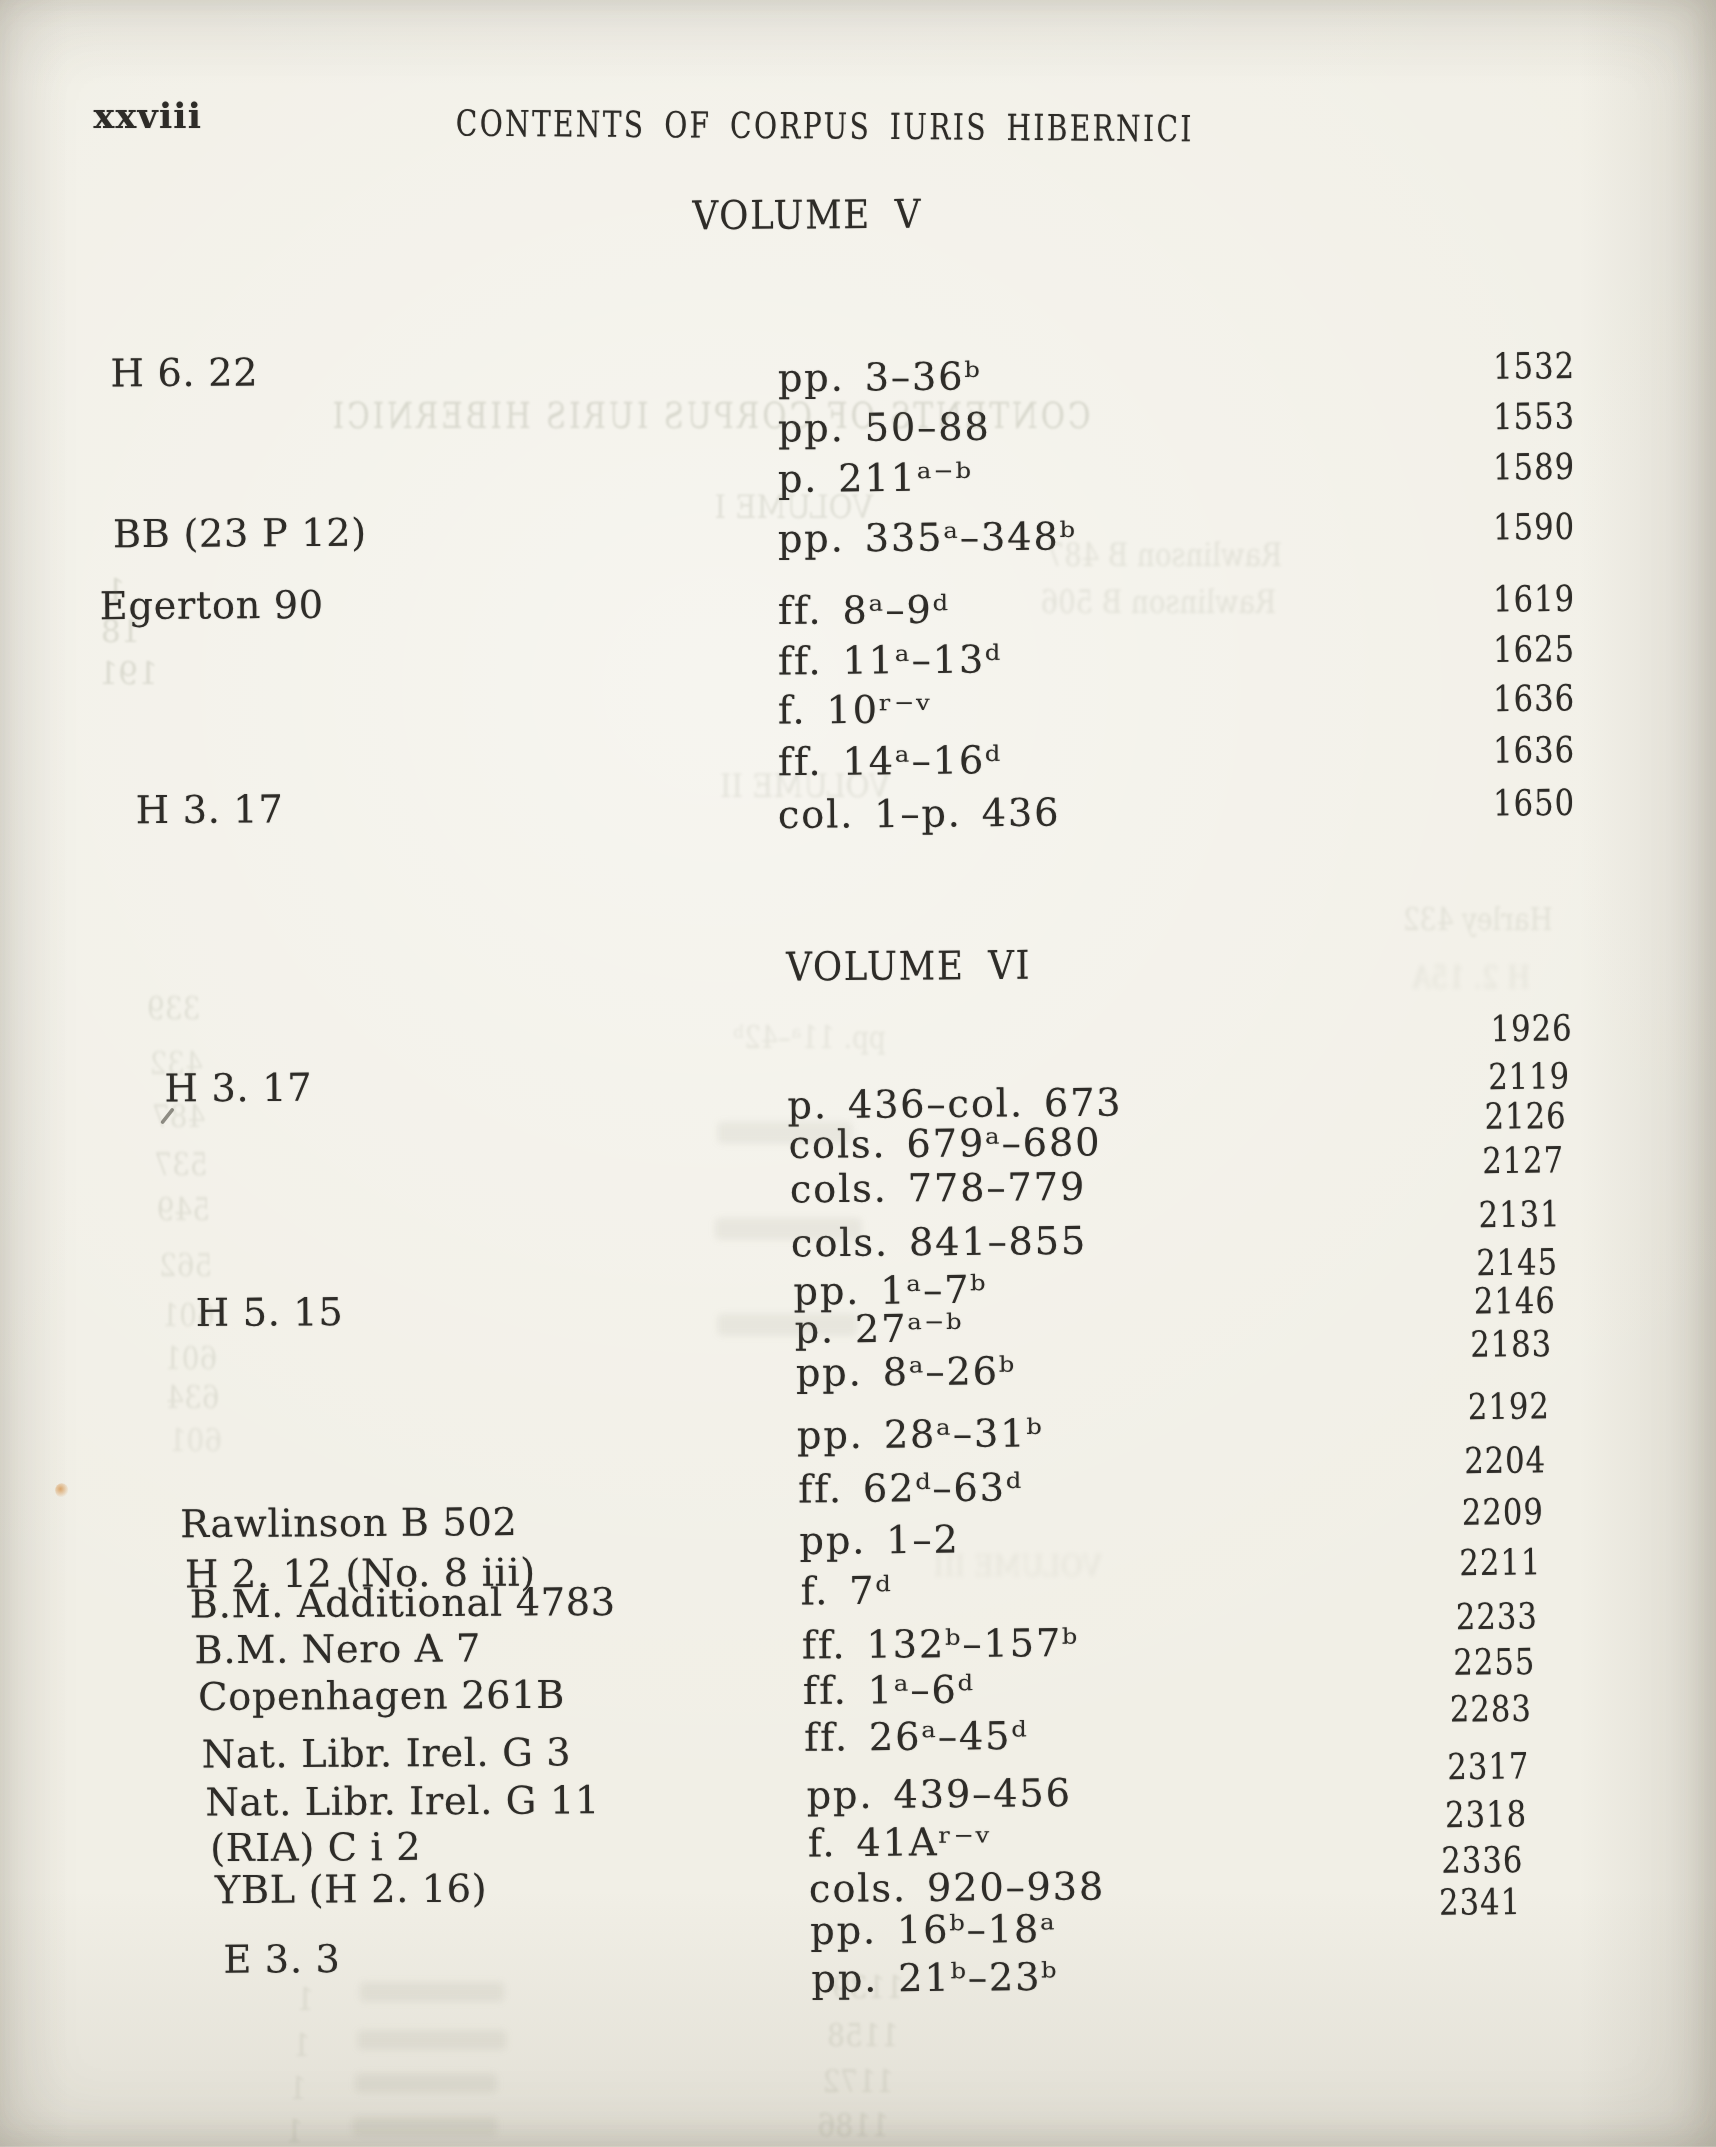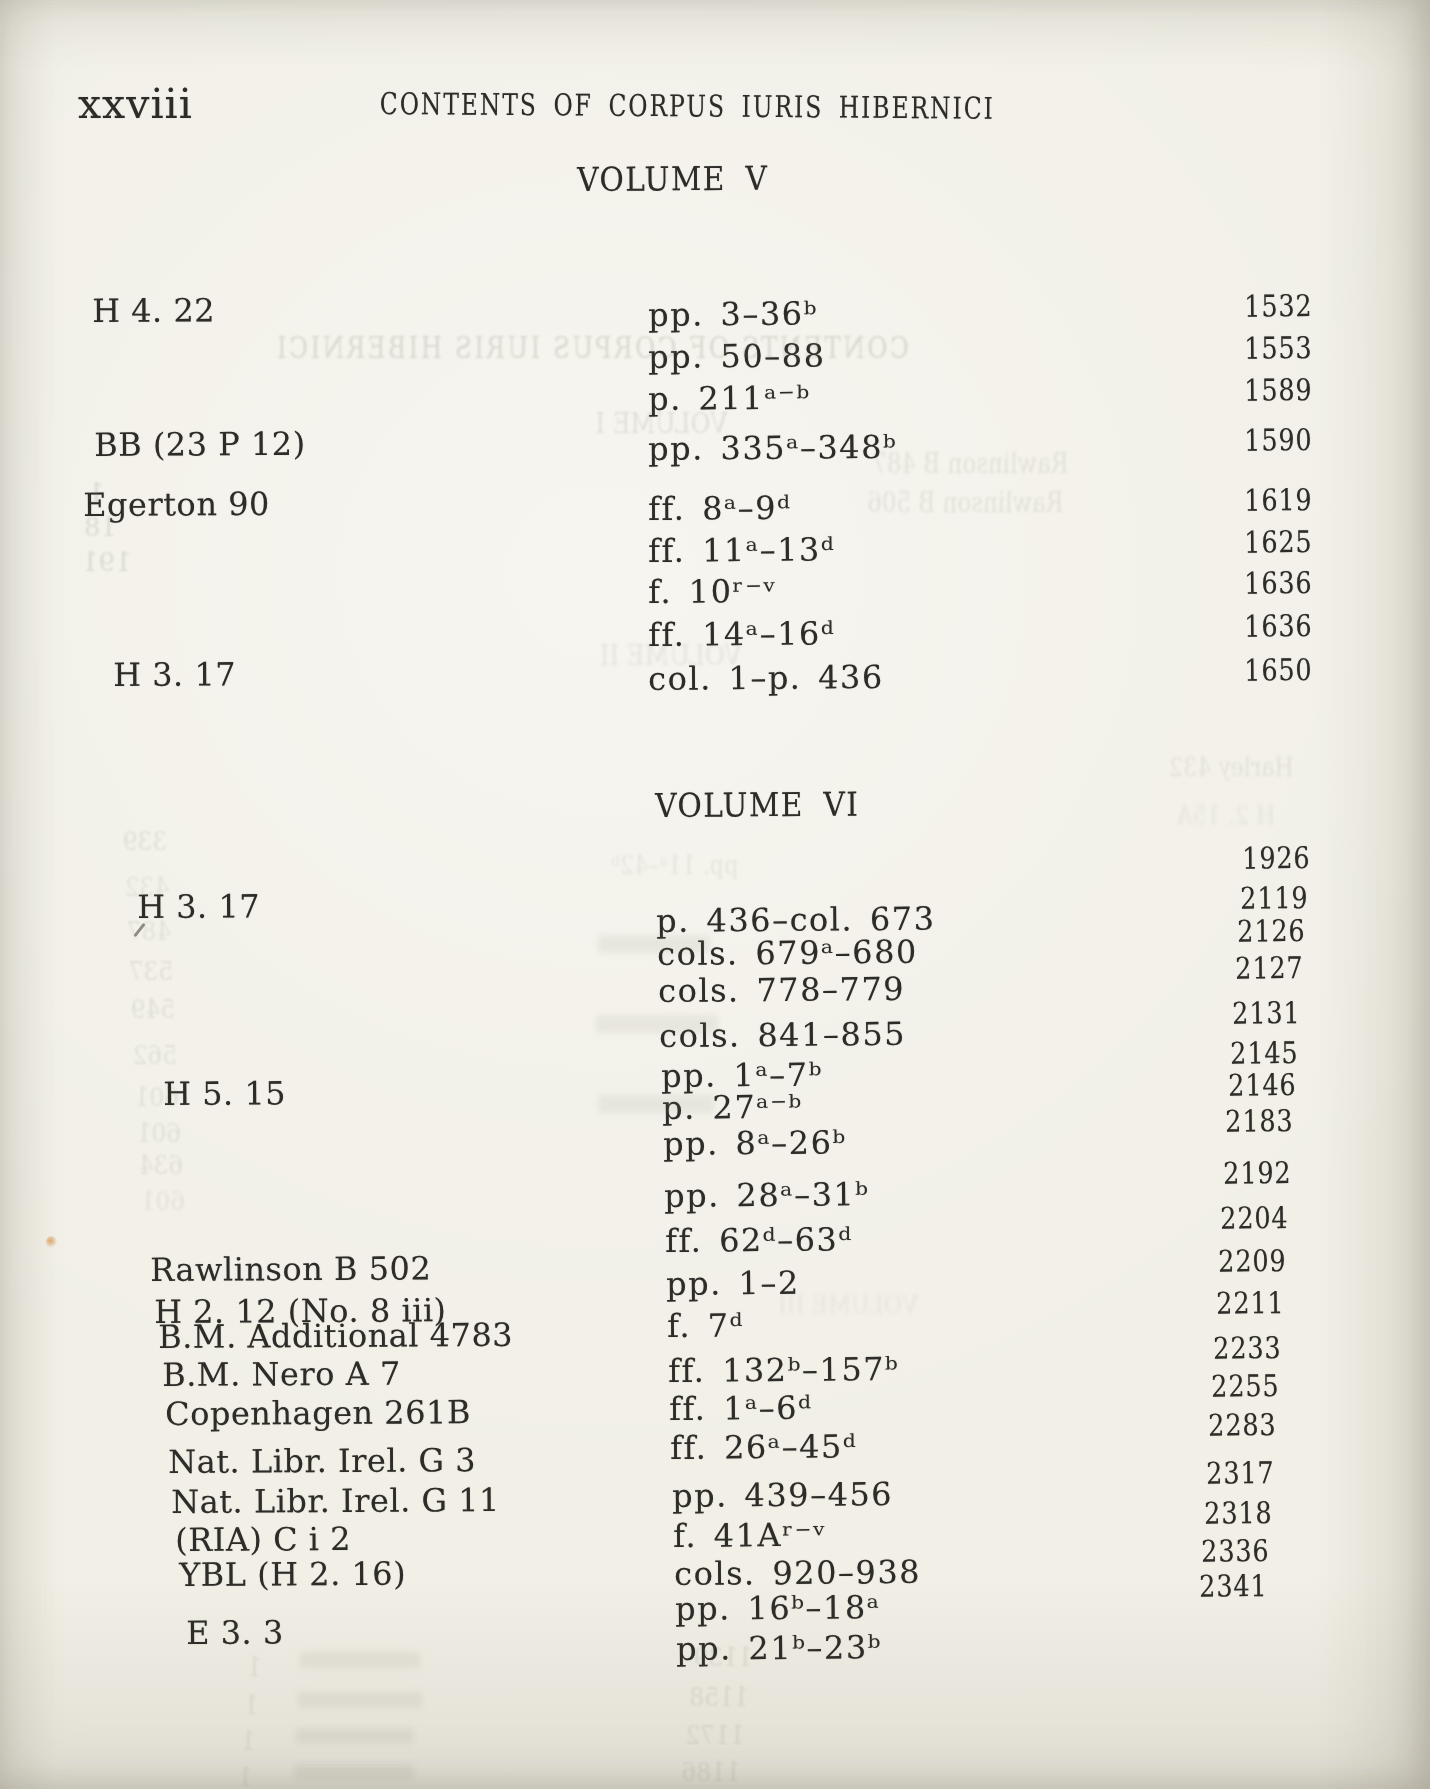--- a/index.html
+++ b/index.html
@@ -12,21 +12,21 @@
       linear-gradient(to bottom, rgba(118,110,92,.07), rgba(118,110,92,0) 4%, rgba(118,110,92,0) 88%, rgba(118,110,92,.13)),
       #f1efe6;
     color:#2e2c28;
   }
   #page-root{position:absolute;inset:0;}
   .ink{
     position:absolute;white-space:nowrap;
     color:#2e2c28;
     text-shadow:0 0 1px rgba(46,44,40,.4);
   }
-  .folio{font-size:41px;font-weight:normal;letter-spacing:1px;}
+  .folio{font-size:29px;font-weight:bold;letter-spacing:1px;}
   .running-title{
     font-size:30px;letter-spacing:2.5px;word-spacing:8px;font-weight:500;
     transform:scaleX(.78) rotate(.35deg);transform-origin:left top;
   }
   .vol-heading{
     font-size:33px;letter-spacing:1.5px;word-spacing:10px;
     transform:scaleX(.9) rotate(-.35deg);transform-origin:left top;
   }
   .label{font-size:32px;letter-spacing:.5px;transform:rotate(-.35deg);transform-origin:left top;}
   .range{font-size:32px;letter-spacing:1.5px;word-spacing:5px;transform:rotate(-.5deg);transform-origin:left top;}
@@ -55,21 +55,21 @@
 
   <div class="ink folio" style="left:78px;top:80px;">xxviii</div>
 
   <div class="ink running-title" style="left:380px;top:86px;">CONTENTS OF CORPUS IURIS HIBERNICI</div>
 
   <div class="ink vol-heading" style="left:577px;top:160px;">VOLUME V</div>
 
   <div class="ink vol-heading" style="left:655px;top:786px;">VOLUME VI</div>
 
   <div id="rows-host">
-      <span class="ink label" style="left: 92px; top: 292px;">H 4. 22</span>
+      <span class="ink label" style="left: 92px; top: 292px;">H 6. 22</span>
       <span class="ink range" style="left: 648px; top: 296px;">pp. 3–36ᵇ</span>
       <span class="ink pagenum" style="right: 118px; top: 288px;">1532</span>
       <span class="ink range" style="left: 648px; top: 338px;">pp. 50–88</span>
       <span class="ink pagenum" style="right: 118px; top: 330px;">1553</span>
       <span class="ink range" style="left: 648px; top: 380px;">p. 211ᵃ⁻ᵇ</span>
       <span class="ink pagenum" style="right: 118px; top: 372px;">1589</span>
       <span class="ink label" style="left: 94px; top: 426px;">BB (23 P 12)</span>
       <span class="ink range" style="left: 648px; top: 430px;">pp. 335ᵃ–348ᵇ</span>
       <span class="ink pagenum" style="right: 118px; top: 422px;">1590</span>
       <span class="ink label" style="left: 83px; top: 486px;">Egerton 90</span>

